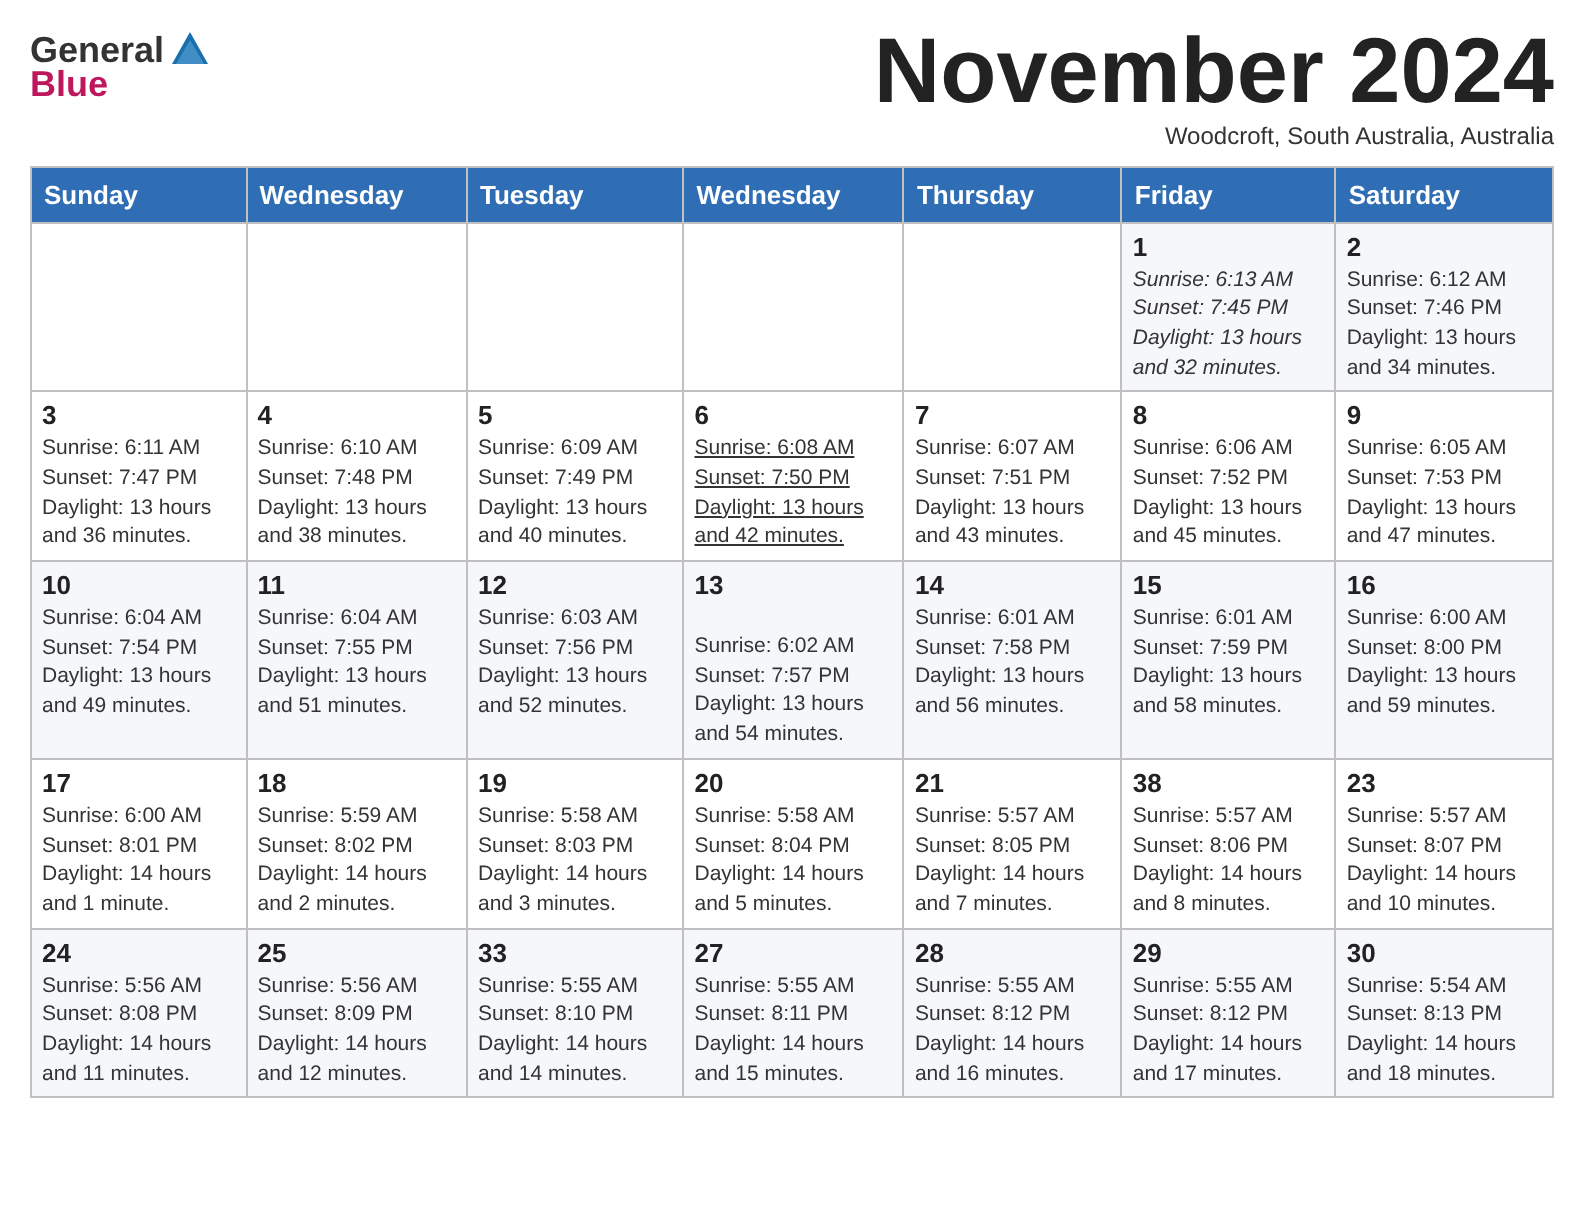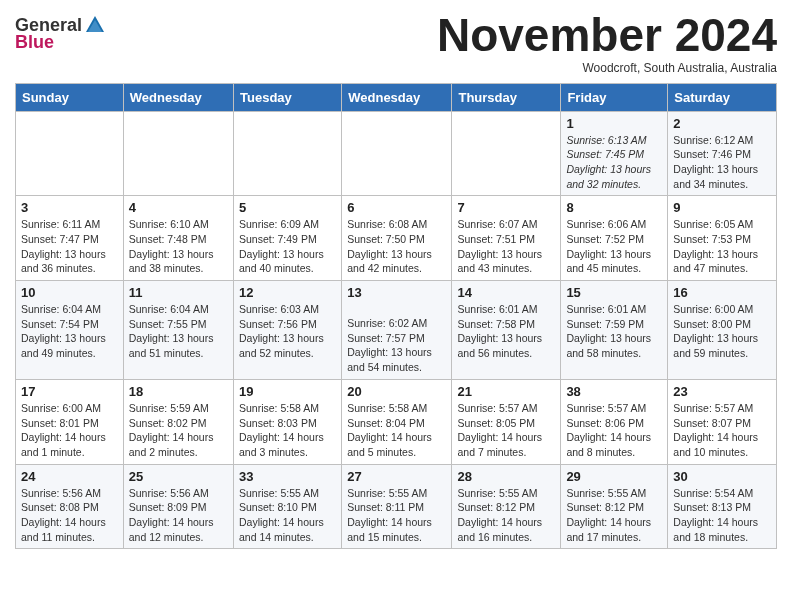--- a/index.html
+++ b/index.html
@@ -147,21 +147,21 @@
 Daylight: 13 hours and 38 minutes.</div>
         </td>
         <td>
           <span class="day-num">5</span>
           <div class="day-info" style="white-space: pre-line;">Sunrise: 6:09 AM
 Sunset: 7:49 PM
 Daylight: 13 hours and 40 minutes.</div>
         </td>
         <td>
           <span class="day-num">6</span>
-          <div class="day-info" style="white-space: pre-line;">Sunrise: 6:08 AM
+          <div class="day-info" style="white-space: pre-line; text-decoration: underline;">Sunrise: 6:08 AM
 Sunset: 7:50 PM
 Daylight: 13 hours and 42 minutes.</div>
         </td>
         <td>
           <span class="day-num">7</span>
           <div class="day-info" style="white-space: pre-line;">Sunrise: 6:07 AM
 Sunset: 7:51 PM
 Daylight: 13 hours and 43 minutes.</div>
         </td>
         <td>

